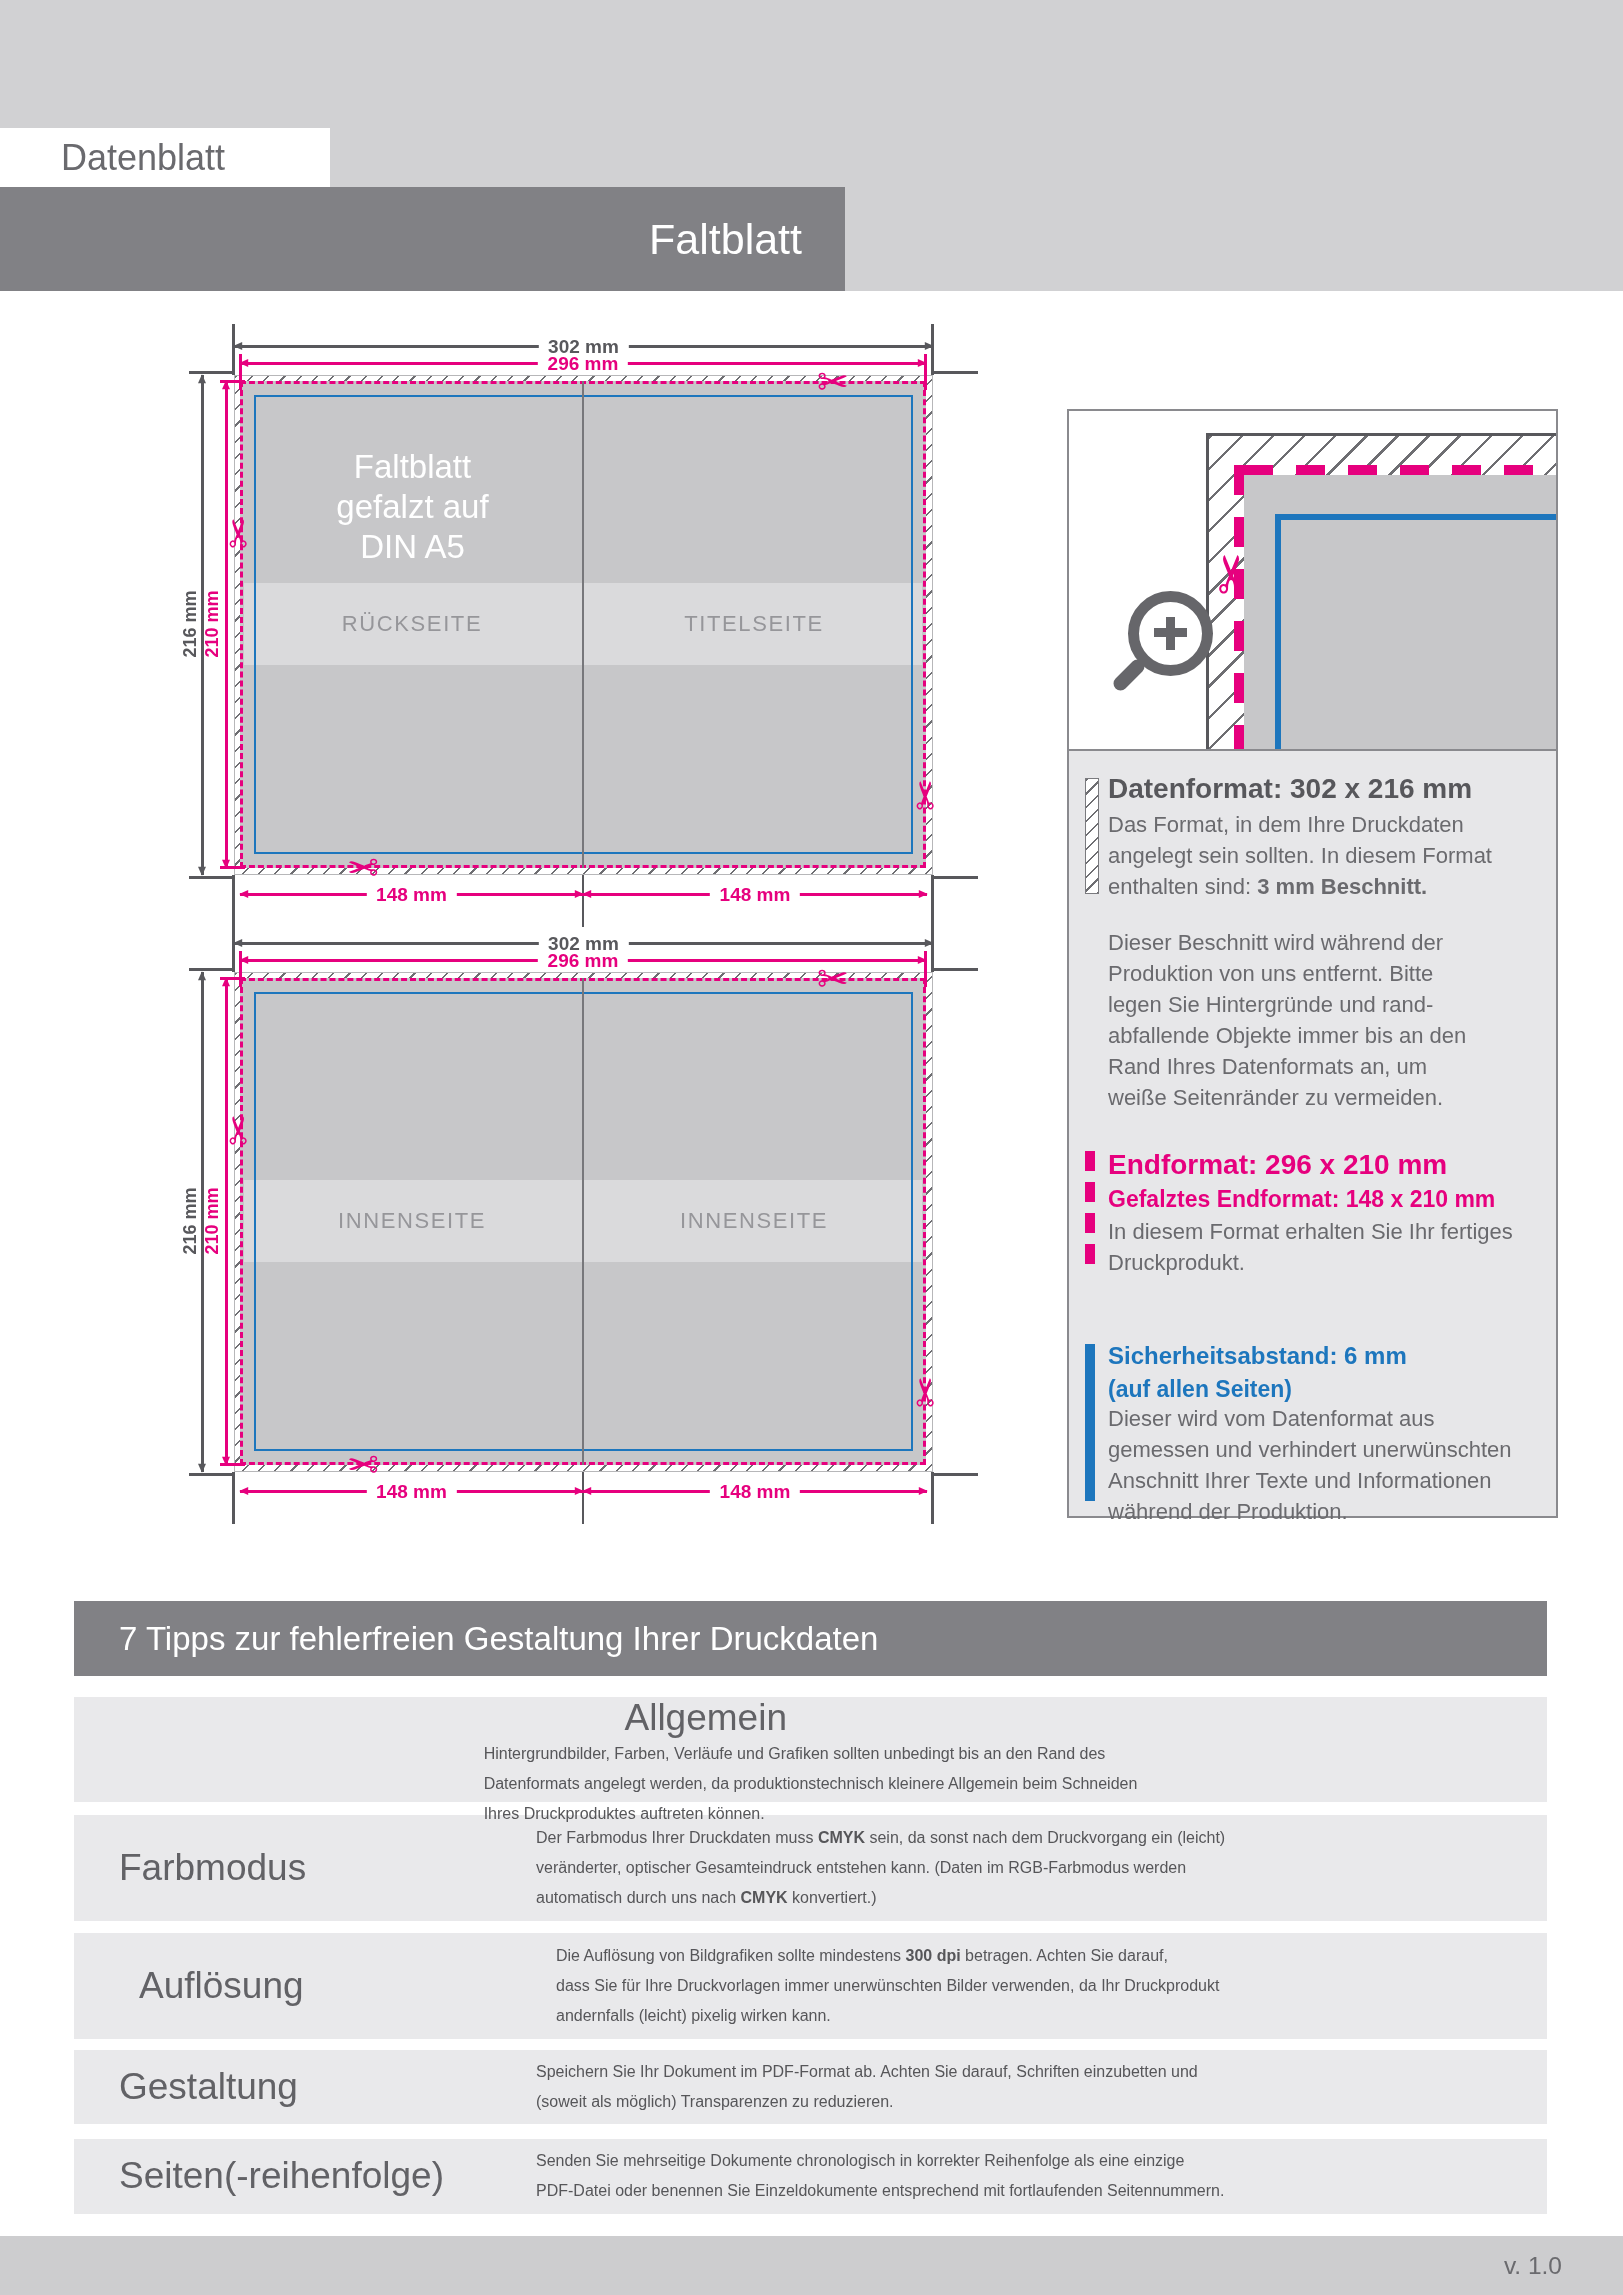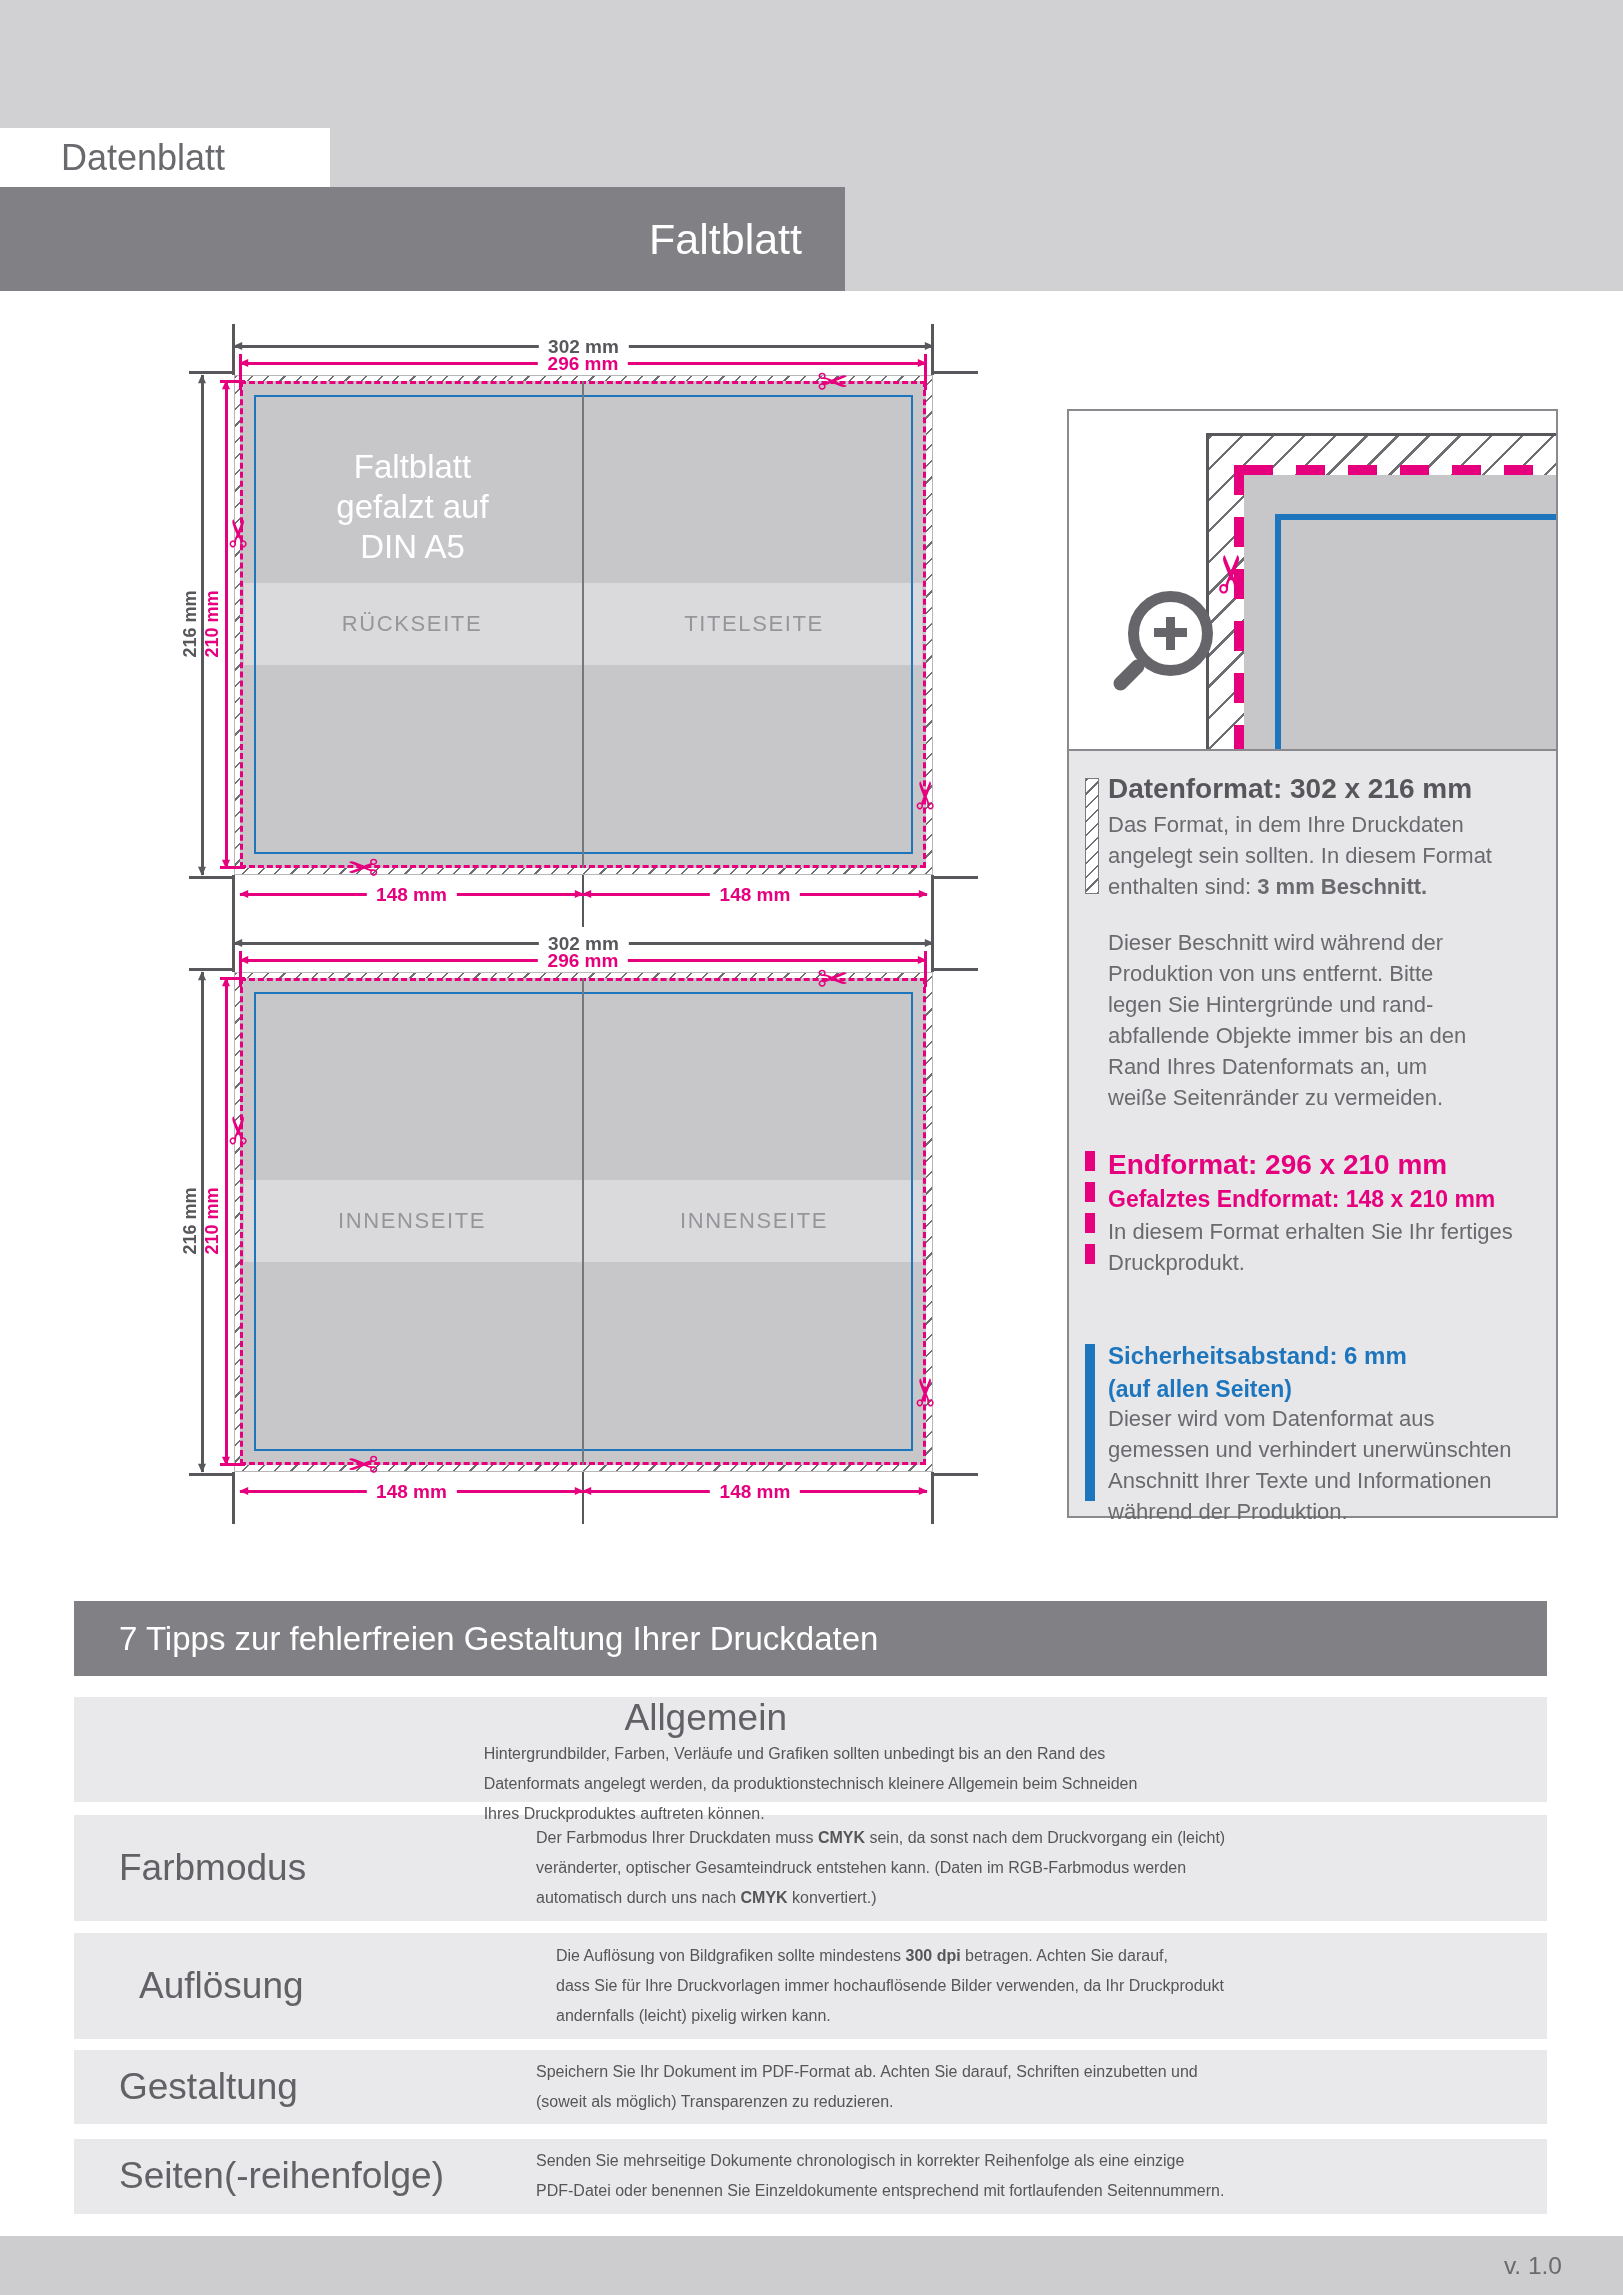--- a/index.html
+++ b/index.html
@@ -256,21 +256,21 @@
         <div class="tline"><span>Der Farbmodus Ihrer Druckdaten muss </span><strong>CMYK</strong><span> sein, da sonst nach dem Druckvorgang ein (leicht)</span></div>
         <div class="tline"><span>veränderter, optischer Gesamteindruck entstehen kann. (Daten im RGB-Farbmodus werden</span></div>
         <div class="tline"><span>automatisch durch uns nach </span><strong>CMYK</strong><span> konvertiert.)</span></div>
       </div>
     </div>
 
     <div class="trow r3">
       <div class="tlabel">Auflösung</div>
       <div class="tlines">
         <div class="tline"><span>Die Auflösung von Bildgrafiken sollte mindestens </span><strong>300 dpi</strong><span> betragen. Achten Sie darauf,</span></div>
-        <div class="tline"><span>dass Sie für Ihre Druckvorlagen immer hochauflösende Bilder verwenden, da Ihr Druckprodukt</span></div>
+        <div class="tline"><span>dass Sie für Ihre Druckvorlagen immer unerwünschten Bilder verwenden, da Ihr Druckprodukt</span></div>
         <div class="tline"><span>andernfalls (leicht) pixelig wirken kann.</span></div>
       </div>
     </div>
 
     <div class="trow r4">
       <div class="tlabel">Gestaltung</div>
       <div class="tlines">
         <div class="tline"><span>Speichern Sie Ihr Dokument im PDF-Format ab. Achten Sie darauf, Schriften einzubetten und</span></div>
         <div class="tline"><span>(soweit als möglich) Transparenzen zu reduzieren.</span></div>
       </div>

